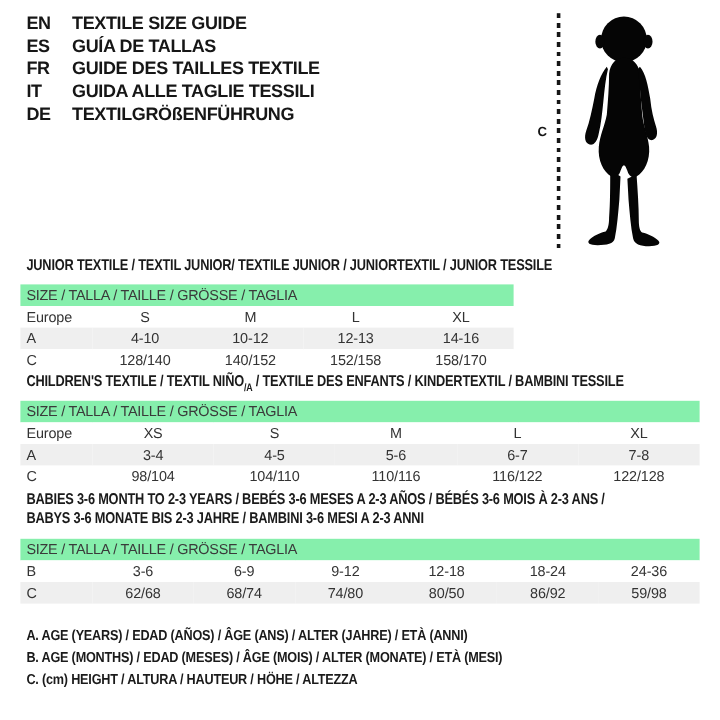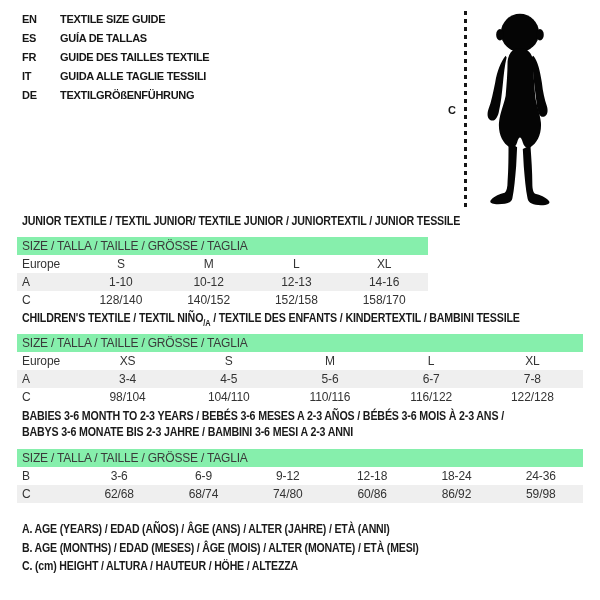--- a/index.html
+++ b/index.html
@@ -3,21 +3,21 @@
 <meta charset="utf-8">
 <style>
   html,body{margin:0;padding:0;background:#fff;}
   .page{
     position:relative;width:600px;height:600px;background:#ffffff;overflow:hidden;
     font-family:"Liberation Sans",sans-serif;color:#1e1e1e;
   }
   
   .lang-block{position:absolute;top:10px;left:22px;}
   .lang-row{display:flex;line-height:19px;}
-  .lang-code,.lang-title{font-size:11px;font-weight:700;letter-spacing:-0.3px;color:#161616;}
+  .lang-code,.lang-title{font-size:15px;font-weight:700;letter-spacing:-0.3px;color:#161616;}
   .lang-code{width:38px;flex:0 0 38px;}
   
   .figure{position:absolute;top:8px;left:448px;width:140px;height:204px;display:flex;align-items:center;}
   .measure-label{font-size:11px;font-weight:700;color:#161616;margin-right:8px;}
   .dash-line{width:3px;height:198px;flex:0 0 3px;
     background:repeating-linear-gradient(to bottom,#161616 0 4px,transparent 4px 8px);}
   .baby-svg{margin-left:10px;display:block;}
   
   .content{position:absolute;top:214px;left:17px;width:566px;}
   h2{margin:2px 0 0 5px;height:14px;line-height:14px;font-size:13px;font-weight:700;
@@ -105,21 +105,21 @@
         <tbody>
           <tr class="rw">
             <td class="lbl">Europe</td>
             <td>S</td>
             <td>M</td>
             <td>L</td>
             <td>XL</td>
           </tr>
           <tr class="rg">
             <td class="lbl">A</td>
-            <td>1-10</td>
+            <td>4-10</td>
             <td>10-12</td>
             <td>12-13</td>
             <td>14-16</td>
           </tr>
           <tr class="rw">
             <td class="lbl">C</td>
             <td>128/140</td>
             <td>140/152</td>
             <td>152/158</td>
             <td>158/170</td>
@@ -193,21 +193,21 @@
             <td>9-12</td>
             <td>12-18</td>
             <td>18-24</td>
             <td>24-36</td>
           </tr>
           <tr class="rg">
             <td class="lbl">C</td>
             <td>62/68</td>
             <td>68/74</td>
             <td>74/80</td>
-            <td>60/86</td>
+            <td>80/50</td>
             <td>86/92</td>
             <td>59/98</td>
           </tr>
         </tbody>
       </table>
     </div>
 
     <div class="footnotes">
       <span class="fnote">A. AGE (YEARS) / EDAD (AÑOS) / ÂGE (ANS) / ALTER (JAHRE) / ETÀ (ANNI)</span>
       <span class="fnote">B. AGE (MONTHS) / EDAD (MESES) / ÂGE (MOIS) / ALTER (MONATE) / ETÀ (MESI)</span>

